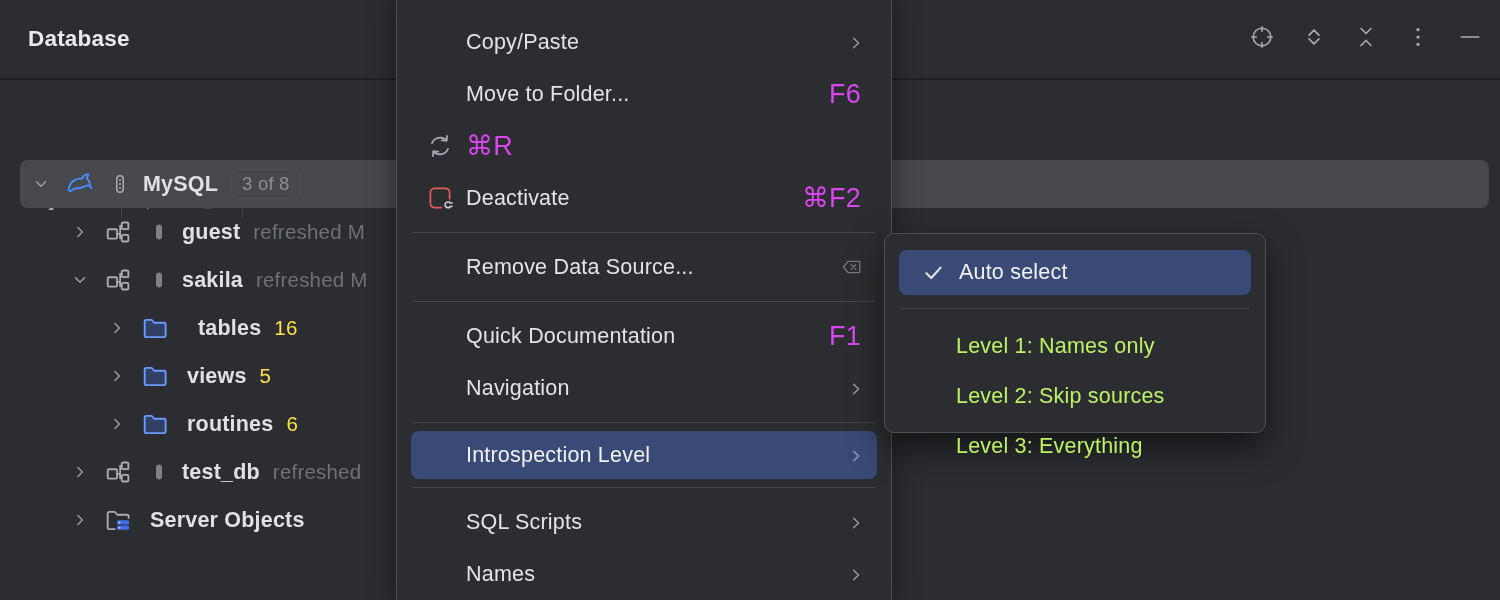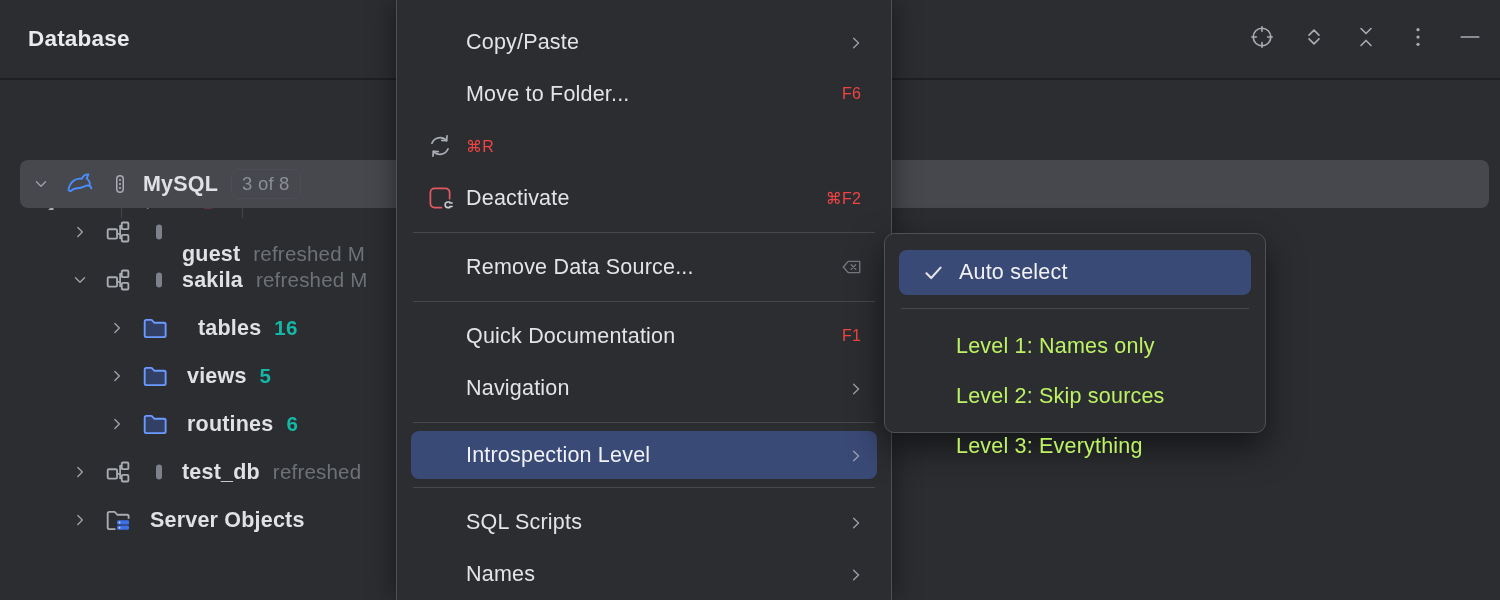--- a/index.html
+++ b/index.html
@@ -20,32 +20,32 @@
   
   #tree{position:absolute;left:0;top:160px;width:100%;z-index:1;}
   .tree-row{position:absolute;left:0;width:100%;height:48px;cursor:pointer;}
   .sel-band{position:absolute;left:20px;top:0;width:1469px;height:48px;background:#46484d;border-radius:8px;}
   .t-chevron{position:absolute;top:14px;width:20px;height:20px;}
   .t-icon{position:absolute;top:9px;width:30px;height:30px;}
   .t-pill{position:absolute;top:12px;width:24px;height:24px;}
   .t-content{position:absolute;top:0;height:48px;display:flex;align-items:center;gap:13px;}
   .t-label{font-size:21.5px;font-weight:600;color:#dfe1e5;white-space:nowrap;}
   .t-meta{font-size:20.5px;font-weight:400;color:#6e7277;white-space:nowrap;}
-  .t-count{font-size:20.5px;font-weight:700;color:#14b8a6;}
+  .t-count{font-size:20.5px;font-weight:400;color:#fde047;}
   .t-badge{font-size:18.5px;font-weight:500;color:#8b8f96;border:1.5px solid #4b4e54;border-radius:8px;
            padding:3px 10px 4px;line-height:1.15;white-space:nowrap;}
   
   #context-menu{position:absolute;left:390px;top:0;width:496px;height:600px;background:#2b2d30;
                 border-left:1px solid #4e5156;border-right:1px solid #4e5156;box-sizing:border-box;
                 padding-top:16px;z-index:10;box-shadow:0 0 26px rgba(0,0,0,.45);margin-left:6px;}
   .menu-item{position:relative;height:52px;display:flex;align-items:center;padding:0 30px 0 69px;
              font-size:21.5px;font-weight:500;color:#e2e4e8;cursor:pointer;}
   .menu-item .mi-icon{position:absolute;left:29px;top:50%;margin-top:-14px;width:28px;height:28px;}
   .mi-label{flex:1;white-space:nowrap;}
-  .mi-shortcut{font-size:16px;font-weight:400;color:#ef4444;white-space:nowrap;}
+  .mi-shortcut{font-size:27px;font-weight:400;color:#d946ef;white-space:nowrap;}
   .mi-arrow{width:18px;height:18px;margin-right:-4px;}
   .mi-sicon{width:27px;height:24px;margin-right:-4px;}
   .menu-item.highlighted{background:#3a4a76;border-radius:8px;margin:0 14px;height:48px;padding:0 16px 0 55px;color:#f0f2f5;}
   .menu-sep{height:1px;background:#46484d;margin:8px 16px;}
   
   #submenu{position:absolute;left:884px;top:233px;width:382px;height:200px;background:#2b2d30;
            border:1px solid #4e5156;border-radius:10px;box-sizing:border-box;padding-top:16px;
            z-index:20;box-shadow:0 14px 34px rgba(0,0,0,.55);}
   .sub-item{height:50px;display:flex;align-items:center;padding-left:71px;font-size:21.5px;font-weight:500;
             color:#bef264;cursor:pointer;white-space:nowrap;}
@@ -164,21 +164,21 @@
           </svg></span>
         <span class="t-icon" style="display: inline-block; left: 103px;"><svg viewBox="0 0 24 24" width="100%" height="100%" fill="none" xmlns="http://www.w3.org/2000/svg">
             <rect x="3.75" y="9.75" width="7.5" height="7.5" rx="1" stroke="#a9acb3" stroke-width="1.5"></rect>
             <rect x="15" y="4.4" width="5.3" height="5.3" rx="1" stroke="#a9acb3" stroke-width="1.5"></rect>
             <rect x="15" y="14.3" width="5.3" height="5.3" rx="1" stroke="#a9acb3" stroke-width="1.5"></rect>
             <path d="M11.25 13.5 h2.45 M13.7 13.5 V7.05 h1.3 M13.7 13.5 v3.45 h1.3" stroke="#a9acb3" stroke-width="1.4"></path>
           </svg></span>
         <span class="t-pill" style="display: inline-block; left: 147px;"><svg viewBox="0 0 24 24" width="100%" height="100%" fill="none" xmlns="http://www.w3.org/2000/svg">
             <rect x="9" y="4.5" width="6" height="15" rx="3" fill="#7d818a"></rect>
           </svg></span>
-        <div class="t-content" style="left: 182px; margin-top: 22px;">
+        <div class="t-content" style="left: 182px;">
           <span class="t-label">guest</span>
           <span class="t-meta">refreshed M</span>
         </div>
       </div>
       <div class="tree-row" style="top: 96px;">
         <span class="t-chevron" style="display: inline-block; left: 70px;"><svg viewBox="0 0 24 24" width="100%" height="100%" fill="none" xmlns="http://www.w3.org/2000/svg">
             <path d="M6.6 9.4 L12 14.8 L17.4 9.4" stroke="#9da0a8" stroke-width="1.7" stroke-linecap="round" stroke-linejoin="round"></path>
           </svg></span>
         <span class="t-icon" style="display: inline-block; left: 103px;"><svg viewBox="0 0 24 24" width="100%" height="100%" fill="none" xmlns="http://www.w3.org/2000/svg">
             <rect x="3.75" y="9.75" width="7.5" height="7.5" rx="1" stroke="#a9acb3" stroke-width="1.5"></rect>

